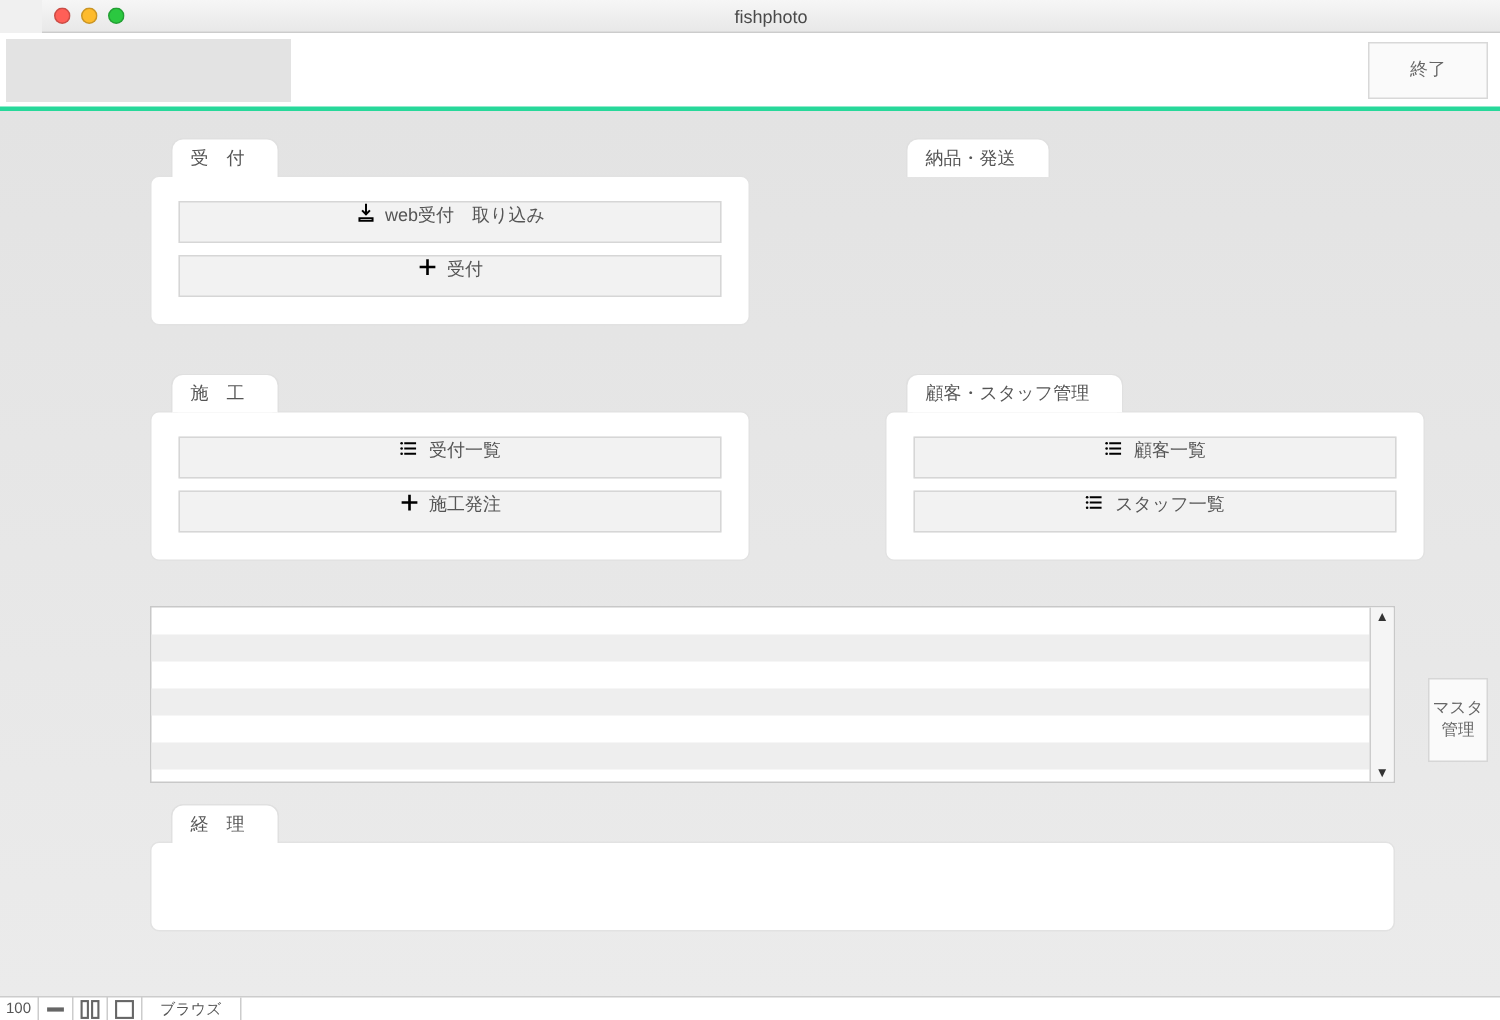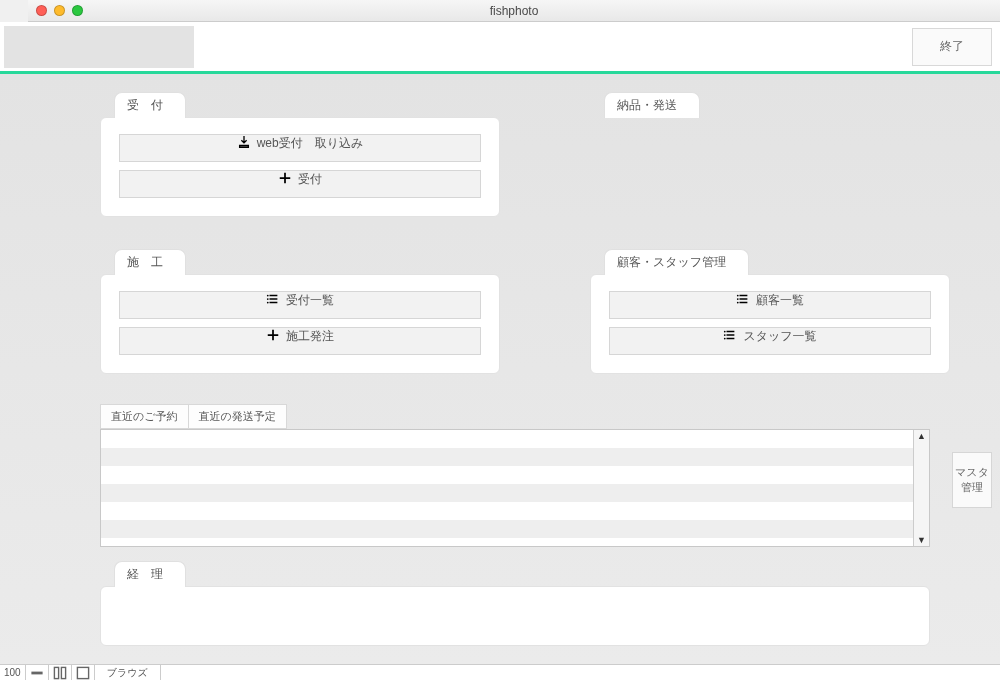--- a/index.html
+++ b/index.html
@@ -312,24 +312,20 @@
       </div>
     </div>
   </div>
 
   <button class="master-btn">
     <span style="white-space:pre-line">マスタ
 管理</span>
   </button>
 
   <div class="lower">
-    <div class="ltabs">
-      <div class="ltab">直近のご予約</div>
-      <div class="ltab">直近の発送予定</div>
-    </div>
     <div class="listview">
       <div class="listview-rows">
         <div class="lrow"></div>
         <div class="lrow alt"></div>
         <div class="lrow"></div>
         <div class="lrow alt"></div>
         <div class="lrow"></div>
         <div class="lrow alt"></div>
       </div>
       <div class="listview-scroll">

